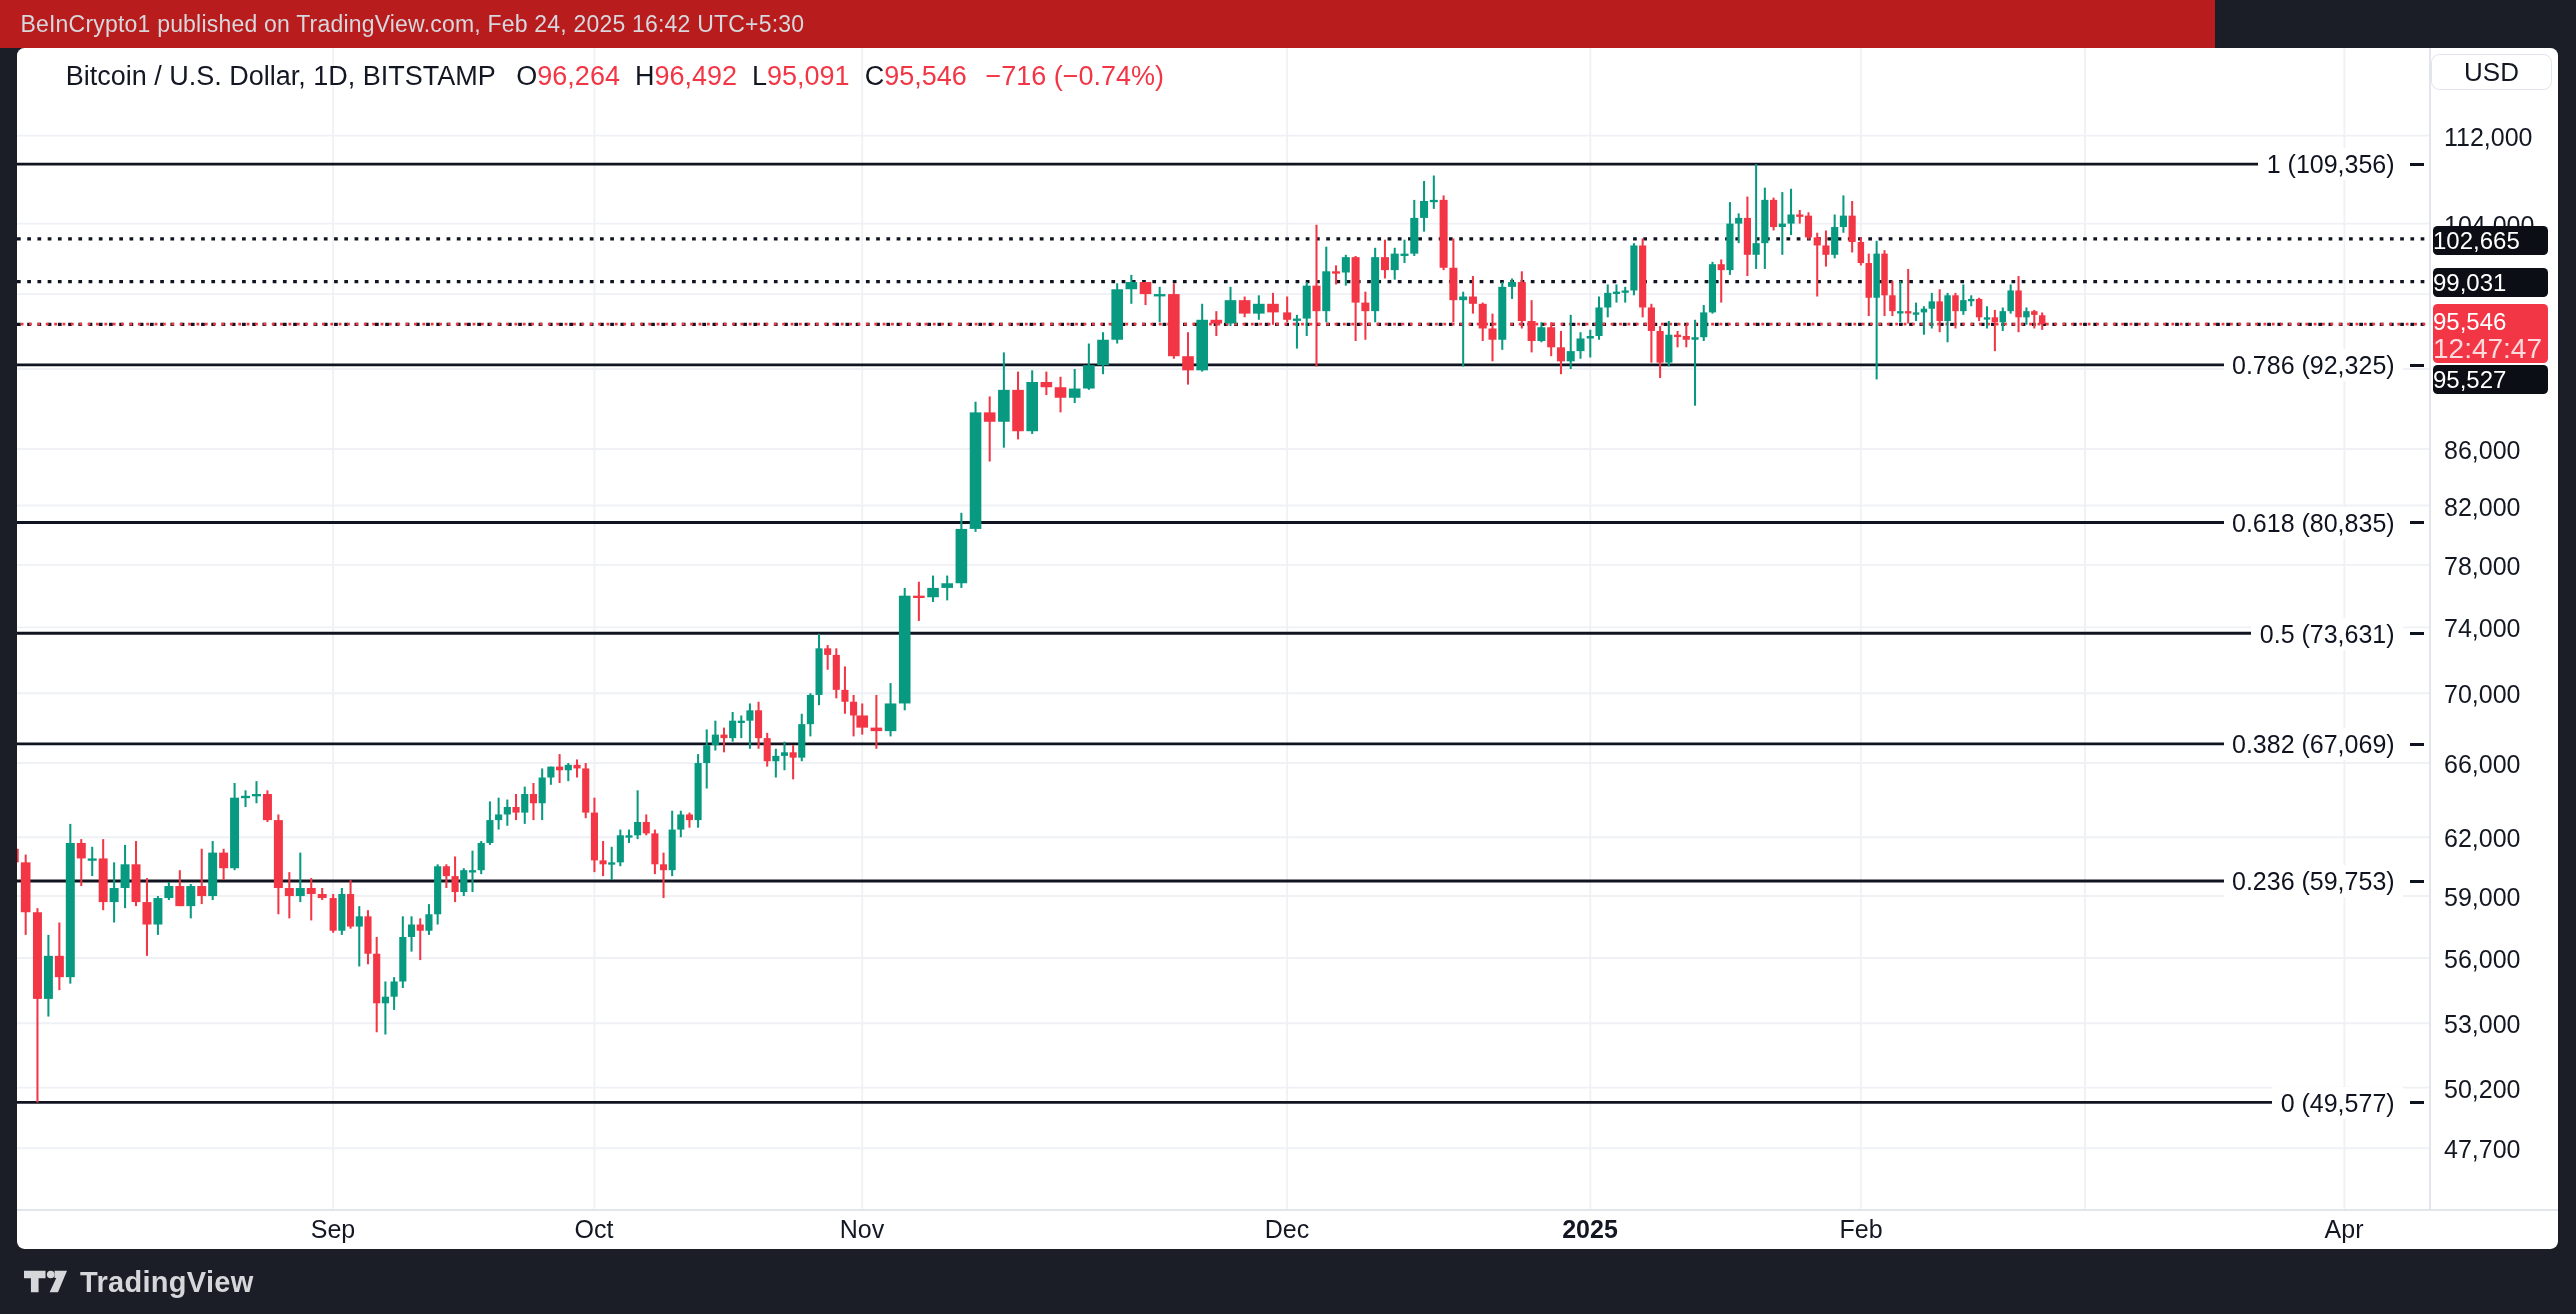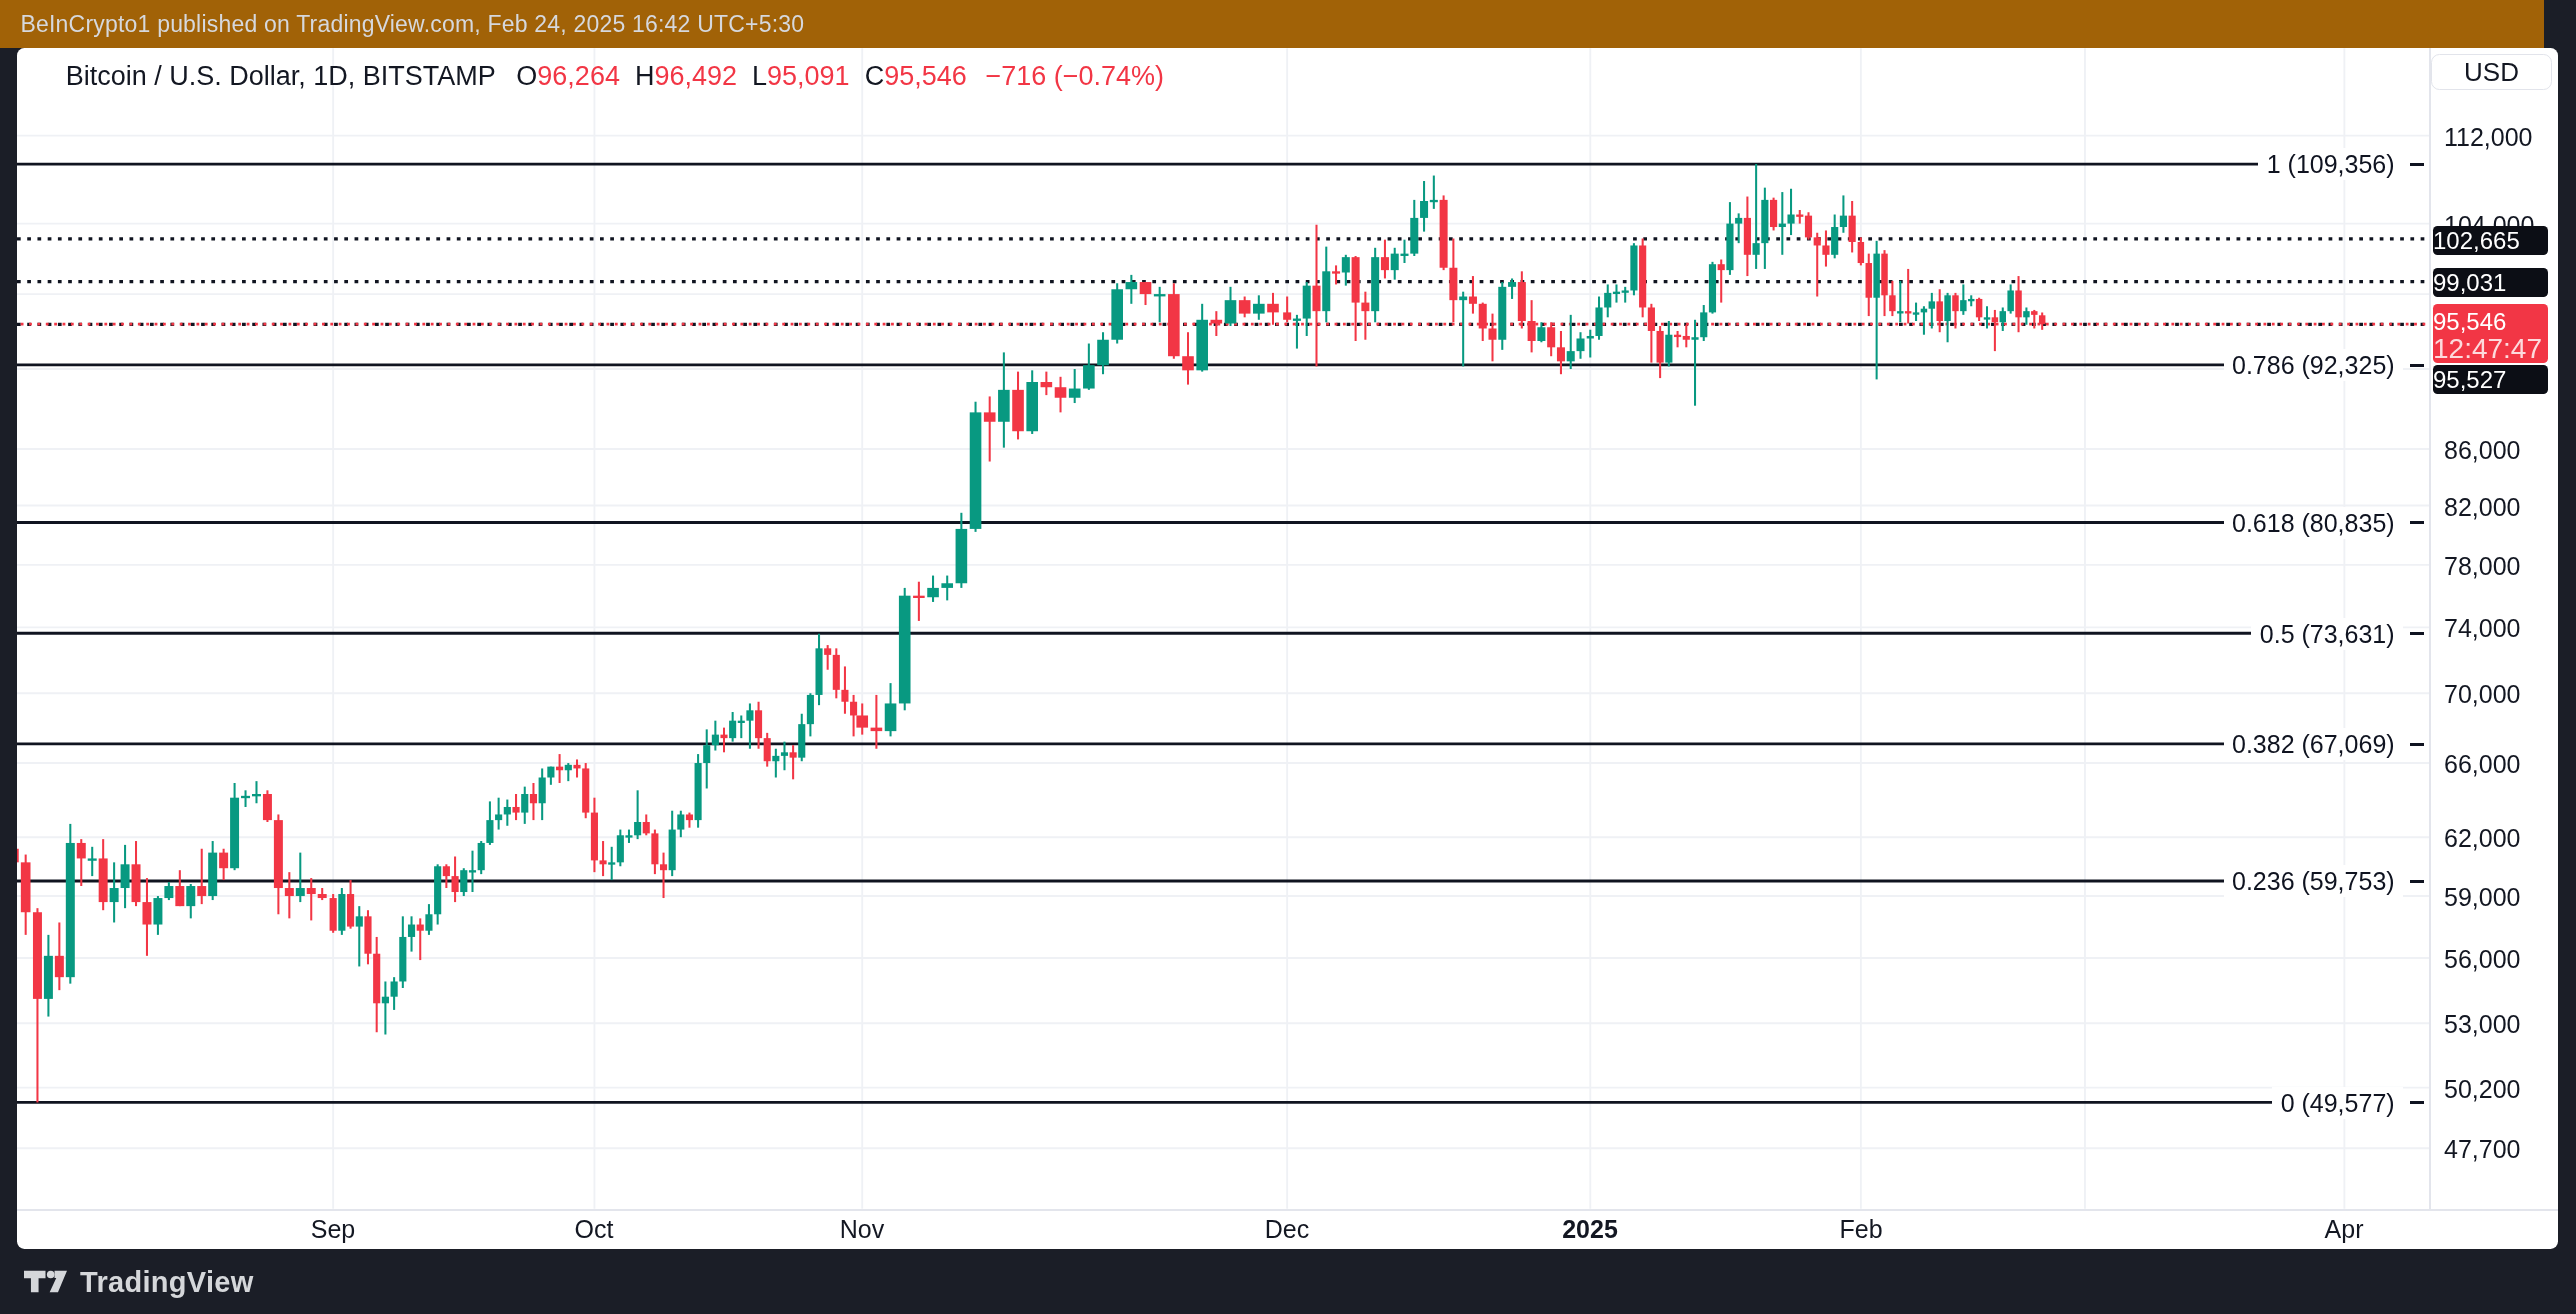--- a/index.html
+++ b/index.html
@@ -1,20 +1,20 @@
 <!DOCTYPE html>
 <html style="font-size:15px"><head>
 <meta charset="utf-8">
 <style>
   * { margin:0; padding:0; box-sizing:border-box; }
   html,body { width:2576px; height:1315px; }
   body { background:#1B1E27; font-family:"Liberation Sans", sans-serif; position:relative; overflow:hidden; }
 
   
-  .top-bar { position:absolute; left:0; top:0; width:2544px; height:48px; background:#a16207; z-index:5; }
+  .top-bar { position:absolute; left:0; top:0; width:2215px; height:48px; background:#b91c1c; z-index:5; }
   .top-bar .attr-text { position:absolute; left:20.5px; top:0; line-height:48px; font-size:23px; color:#D6D8DD; letter-spacing:0.2px; }
   .bottom-bar { position:absolute; left:0; top:1249px; width:2340px; height:66px; background:#1B1E27; z-index:5; }
   .brand { position:absolute; left:24px; top:0; height:66px; display:flex; align-items:center; }
   .brand svg { display:block; margin-right:13px; }
   .brand-text { font-size:29px; font-weight:600; color:#D5D7DA; letter-spacing:0.3px; }
 
   
   .card { position:absolute; left:16.7px; top:48px; width:2541px; height:1201px; background:#FFFFFF; border-radius:7.4px; overflow:hidden; z-index:1; }
 
   

